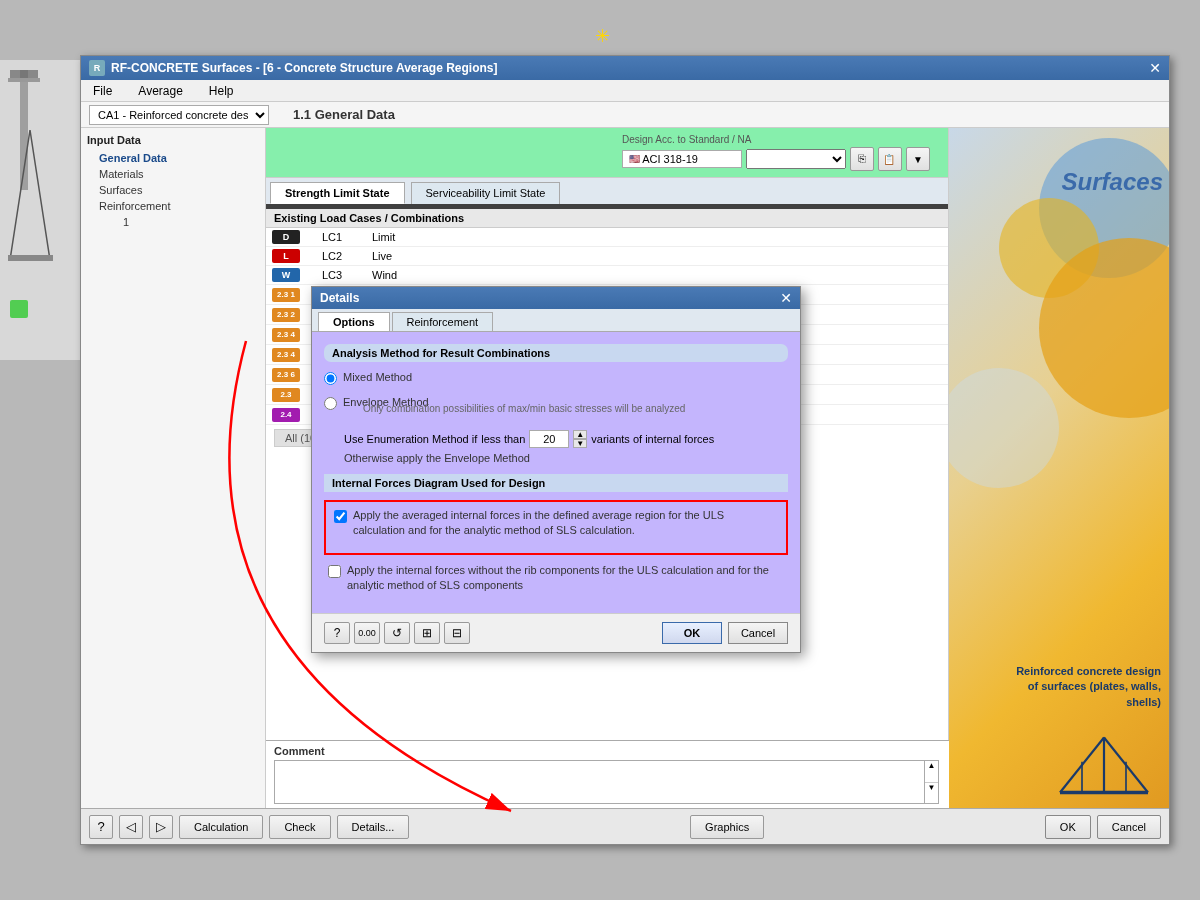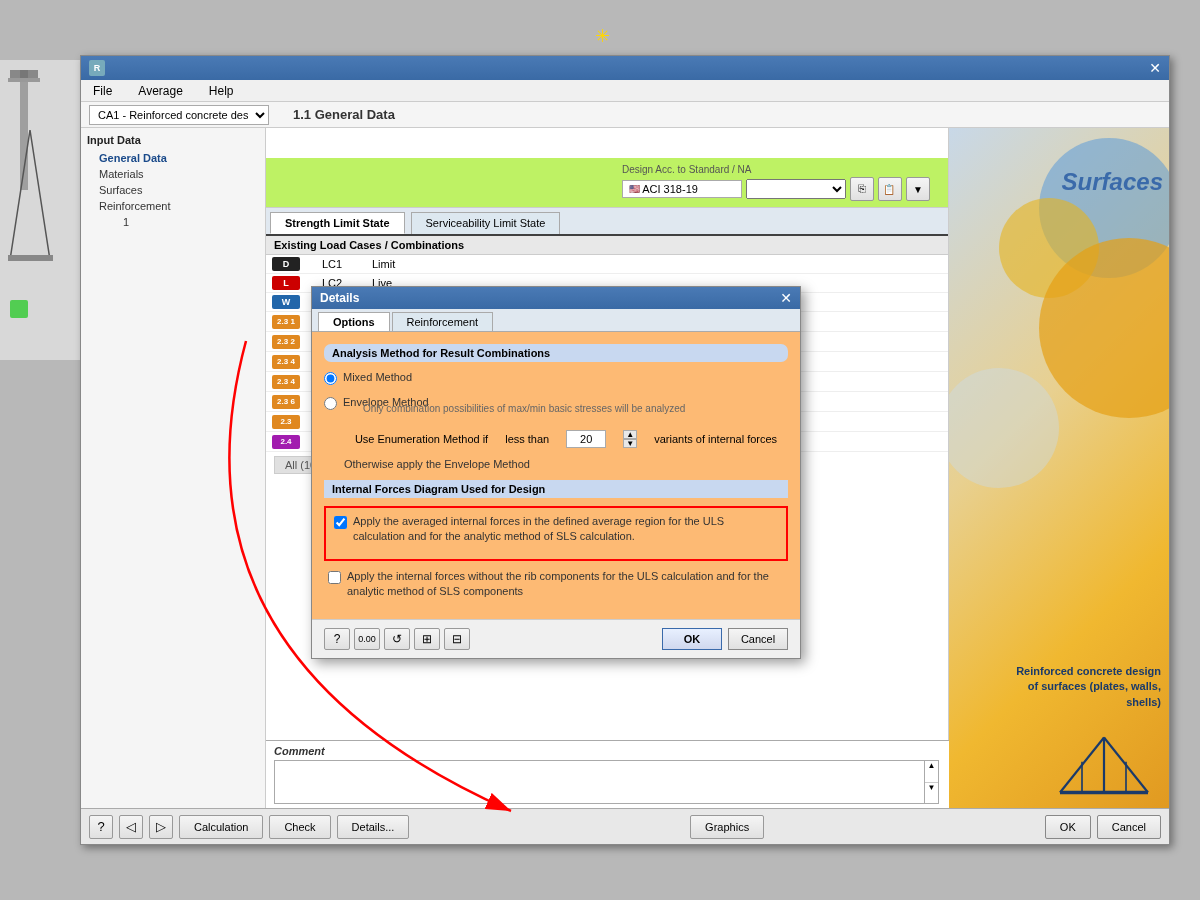--- a/index.html
+++ b/index.html
@@ -127,21 +127,21 @@
       width: calc(100% - 220px);
       height: 100%;
       background: white;
       border-right: 1px solid #ccc;
     }
 
     
     .tabs-row {
       display: flex;
       background: #e0e8f0;
-      border-bottom: 2px solid #404040;
+      border-bottom: 5px solid #404040;
       padding-top: 4px;
     }
     .tab {
       padding: 4px 14px;
       font-size: 11px;
       cursor: pointer;
       background: #dde8f0;
       border: 1px solid #aaa;
       border-bottom: none;
       margin-right: 2px;
@@ -192,21 +192,21 @@
     
     .comment-area {
       position: absolute;
       bottom: 0; left: 0;
       width: calc(100% - 220px);
       height: 80px;
       background: white;
       border-top: 1px solid #aaa;
       padding: 4px 8px;
     }
-    .comment-label { font-size: 11px; font-weight: bold; color: #333; margin-bottom: 3px; font-style: italic; }
+    .comment-label { font-size: 11px; font-weight: bold; color: #333; margin-bottom: 3px; }
     .comment-box {
       width: calc(100% - 16px);
       height: 44px;
       border: 1px solid #aaa;
       resize: none;
       font-size: 11px;
       padding: 2px;
     }
 
     
@@ -253,21 +253,21 @@
     
     .dialog-overlay {
       position: absolute;
       top: 0; left: 0; right: 0; bottom: 0;
       z-index: 100;
     }
     .dialog {
       position: absolute;
       top: 230px; left: 230px;
       width: 490px;
-      background: #fdba74;
+      background: #c4b5fd;
       border: 1px solid #888;
       box-shadow: 4px 4px 12px rgba(0,0,0,0.4);
     }
     .dialog-title-bar {
       background: linear-gradient(to bottom, #4a7ab5, #3a6aa5);
       color: white;
       height: 22px;
       display: flex;
       align-items: center;
       padding: 0 8px;
@@ -300,21 +300,21 @@
       font-size: 11px;
       font-weight: bold;
       margin-bottom: 8px;
       border-radius: 7px;
     }
     .radio-row { display: flex; align-items: flex-start; margin-bottom: 10px; gap: 6px; }
     .radio-row input[type=radio] { margin-top: 2px; flex-shrink: 0; }
     .radio-label { font-size: 11px; color: #333; line-height: 1.4; }
     .radio-sublabel { font-size: 10px; color: #666; margin-left: 20px; margin-top: -8px; margin-bottom: 6px; }
 
-    .mixed-row { display: flex; align-items: center; gap: 17px; margin: 4px 0 10px 20px; font-size: 11px; justify-content: center; }
+    .mixed-row { display: flex; align-items: center; gap: 4px; margin: 4px 0 4px 20px; font-size: 11px; }
     .spin-box { width: 40px; height: 18px; border: 1px solid #aaa; text-align: center; font-size: 11px; }
     .spin-btns { display: flex; flex-direction: column; }
     .spin-btn { width: 14px; height: 9px; border: 1px solid #aaa; background: #e8e8e8; cursor: pointer; font-size: 8px; display: flex; align-items: center; justify-content: center; }
     .otherwise-text { font-size: 11px; color: #333; margin-left: 20px; margin-bottom: 10px; }
 
     .section-header-blue2 {
       background: #c8d8f0;
       padding: 3px 8px;
       font-size: 11px;
       font-weight: bold;
@@ -390,20 +390,21 @@
 
     <rect x="10" y="240" width="18" height="18" fill="#44cc44" opacity="0.9" rx="2"></rect>
   </svg>
 </div>
 
 <div class="main-window">
 
   <div class="title-bar">
     <div class="title-bar-left">
       <div class="title-icon">R</div>
+      <span>RF-CONCRETE Surfaces - [6 - Concrete Structure Average Regions]</span>
     </div>
     <button class="title-close">✕</button>
   </div>
 
   <div class="menu-bar">
     <span class="menu-item">File</span>
     <span class="menu-item">Average</span>
     <span class="menu-item">Help</span>
   </div>
 
@@ -445,21 +446,21 @@
           <line x1="50" y1="5" x2="10" y2="55" stroke="#1a3a6a" stroke-width="2"></line>
           <line x1="50" y1="5" x2="90" y2="55" stroke="#1a3a6a" stroke-width="2"></line>
           <line x1="50" y1="5" x2="50" y2="55" stroke="#1a3a6a" stroke-width="2"></line>
           <line x1="30" y1="27" x2="30" y2="55" stroke="#1a3a6a" stroke-width="1.5"></line>
           <line x1="70" y1="27" x2="70" y2="55" stroke="#1a3a6a" stroke-width="1.5"></line>
         </svg>
       </div>
 
       <div class="load-table-area">
         
-        <div style="display:flex;align-items:center;justify-content:flex-end;padding:6px 10px;border-bottom:1px solid #ccc;background:#bef264;margin-top:30px;">
+        <div style="display:flex;align-items:center;justify-content:flex-end;padding:6px 10px;border-bottom:1px solid #ccc;background:#86efac;">
           <div style="margin-right:8px;">
             <div style="font-size:10px;color:#555;margin-bottom:2px;">Design Acc. to Standard / NA</div>
             <div style="display:flex;align-items:center;gap:4px;">
               <div style="display:flex;align-items:center;gap:2px;border:1px solid #aaa;padding:2px 6px;background:white;min-width:120px;">
                 <span style="font-size:9px;color:red;">🇺🇸</span>
                 <span style="font-size:11px;">ACI 318-19</span>
               </div>
               <select style="width:100px;height:20px;font-size:10px;"><option></option></select>
               <button class="toolbar-icon-btn" style="font-size:10px;">⎘</button>
               <button class="toolbar-icon-btn" style="font-size:10px;">📋</button>

